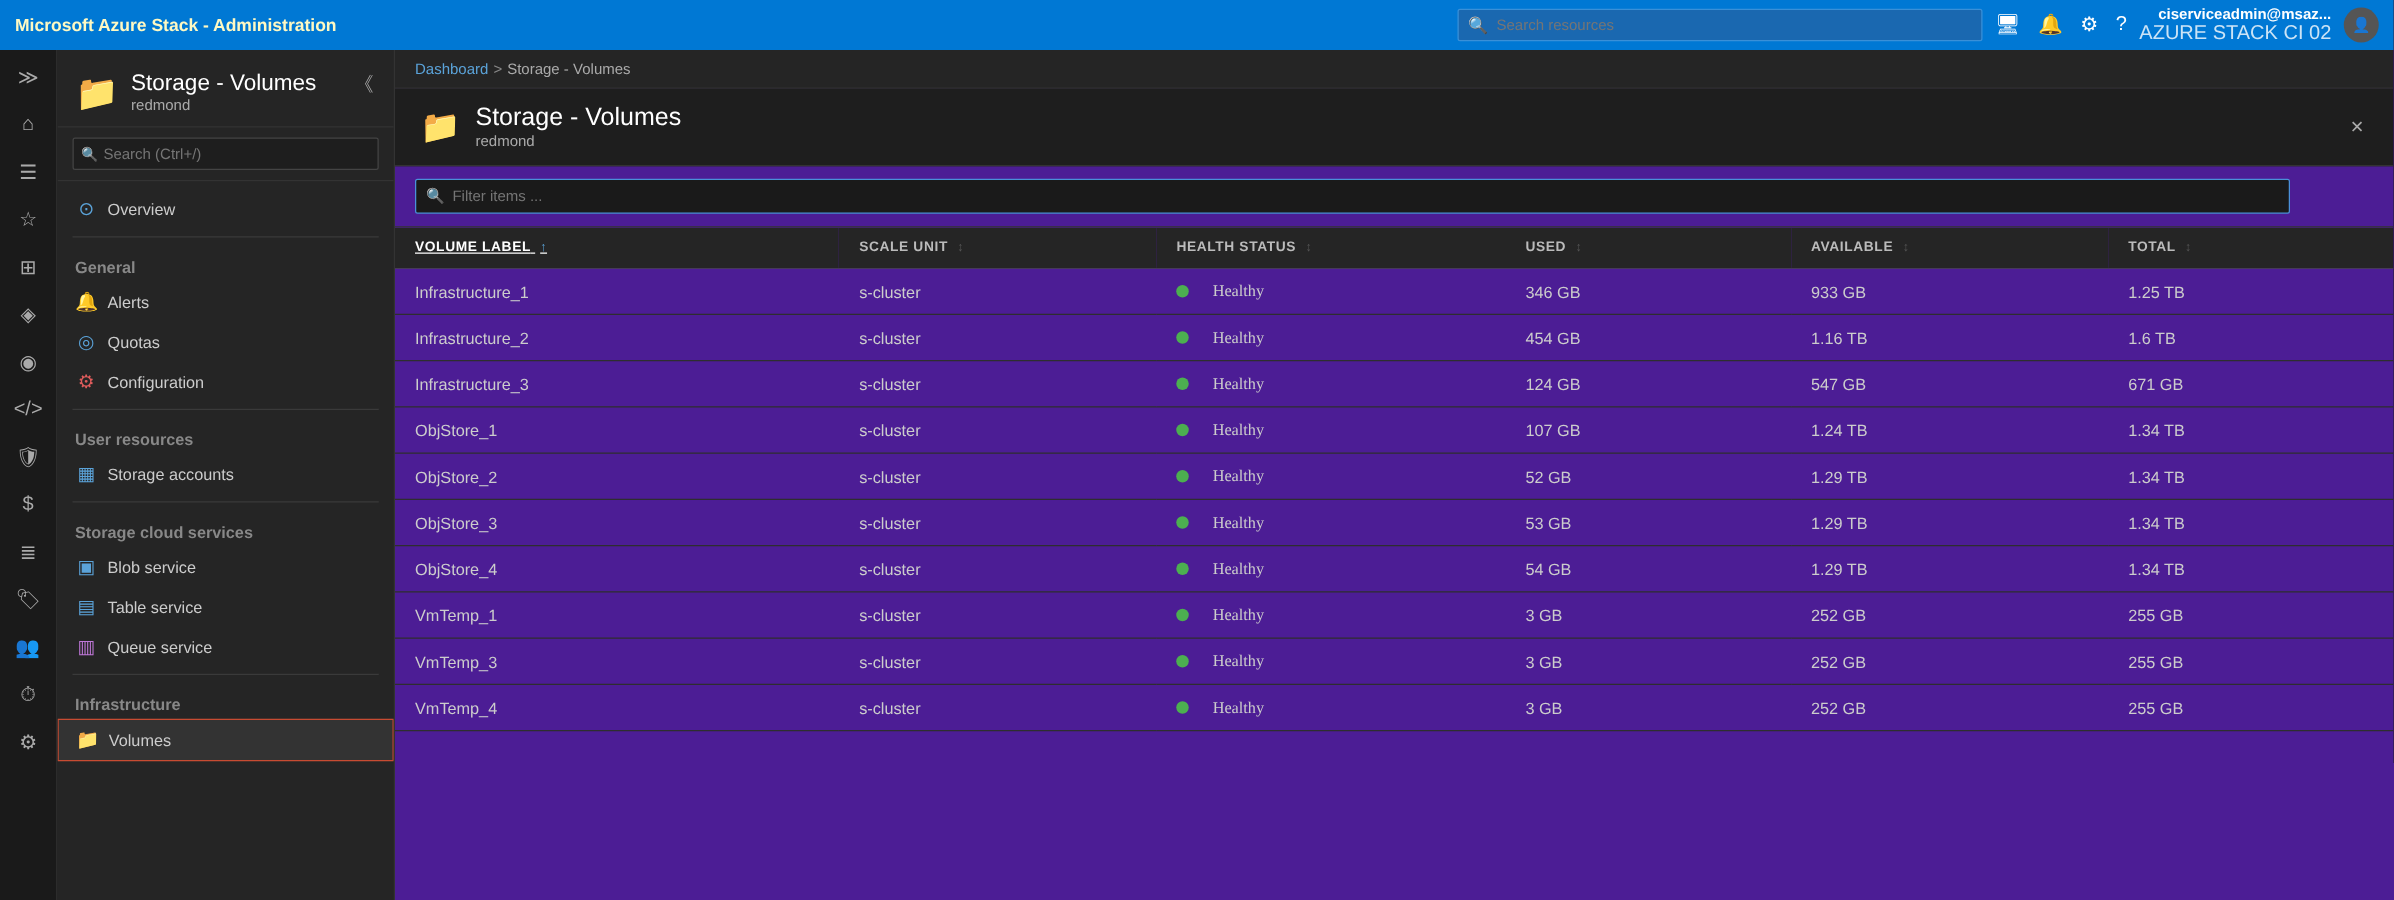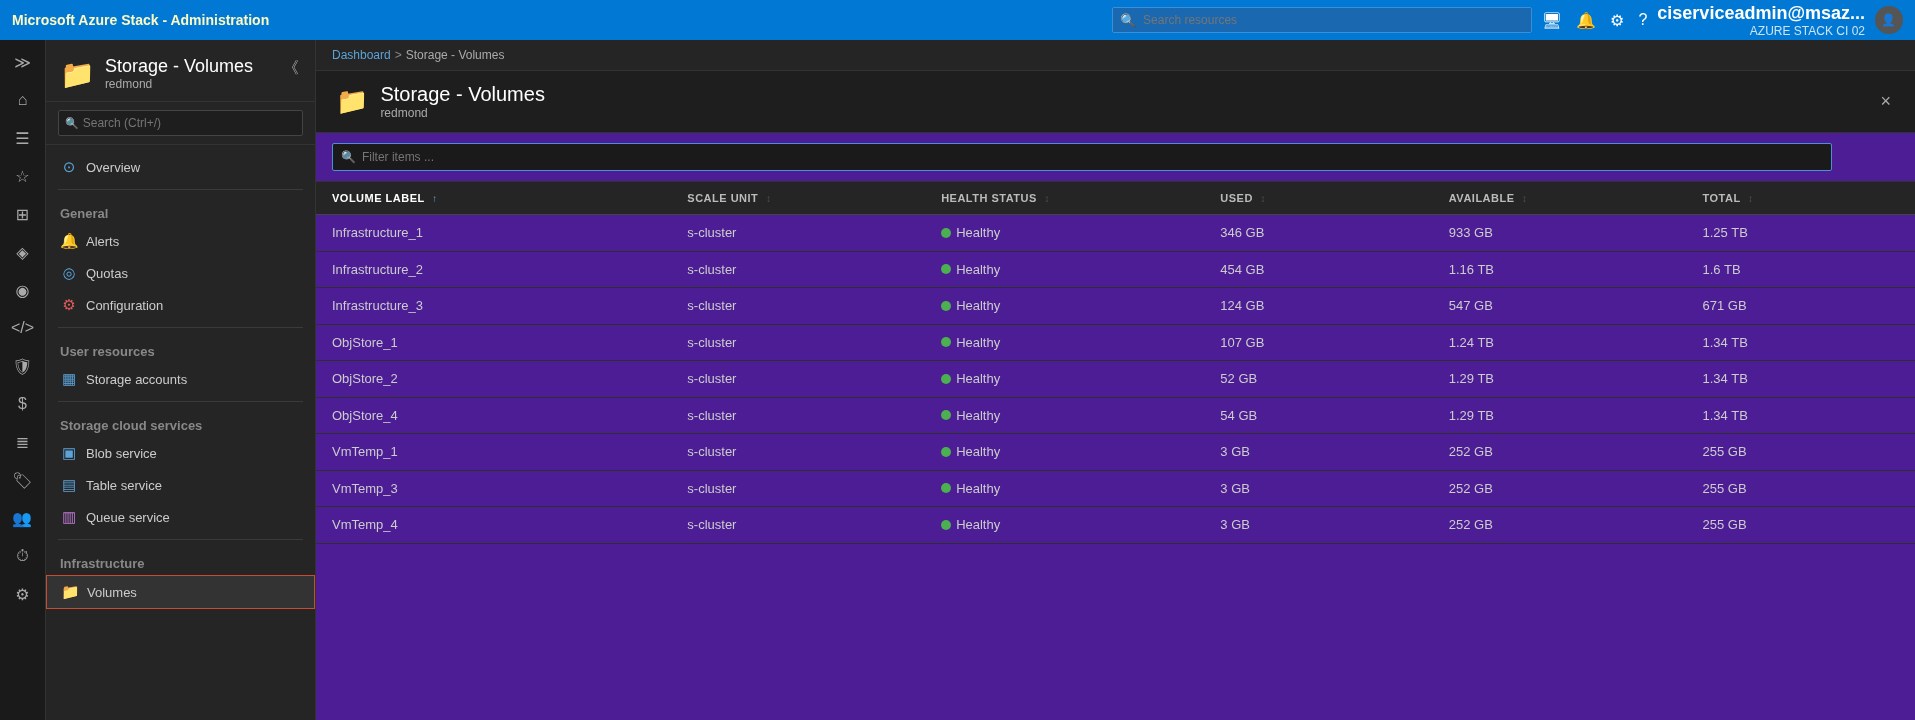--- a/index.html
+++ b/index.html
@@ -57,22 +57,22 @@
       align-items: center;
       gap: 14px;
       color: #fff;
       font-size: 16px;
     }
     .topbar-user {
       color: #fff;
       font-size: 12px;
       text-align: right;
     }
-    .topbar-user .username { font-weight: 600; font-size: 18px; }
-    .topbar-user .tenant { font-size: 12px; color: #cce4f6; }
+    .topbar-user .username { font-weight: 600; font-size: 12px; }
+    .topbar-user .tenant { font-size: 16px; color: #cce4f6; }
     .avatar {
       width: 28px; height: 28px;
       background: #555;
       border-radius: 50%;
       display: flex; align-items: center; justify-content: center;
       color: #fff; font-size: 12px;
     }
 
     
     .main-layout {
@@ -281,30 +281,31 @@
     .data-table th.active-sort .sort-icon { color: #5ba3d9; }
     .data-table td {
       padding: 10px 16px;
       border-bottom: 1px solid #2e2e2e;
       color: #ccc;
       font-size: 13px;
     }
     .health-badge {
       display: inline-flex;
       align-items: center;
-      gap: 5px;
+      gap: 19px;
       color: #ccc;
+      font-family: Liberation Serif, serif;
     }
     .health-dot {
       width: 10px; height: 10px;
       border-radius: 50%;
       background: #4caf50;
       flex-shrink: 0;
     }
-    .col-volume { width: 280px; }
+    .col-volume { width: 280px; text-decoration: underline; }
     .col-scale { width: 200px; }
     .col-health { width: 220px; }
     .col-used { width: 180px; }
     .col-avail { width: 200px; }
     .col-total { width: 180px; }
   </style>
 </head>
 <body>
 
 <div class="topbar">
@@ -534,20 +535,33 @@
         <span class="health-badge">
           <span class="health-dot"></span>
           <span>Healthy</span>
         </span>
       </td>
       <td>52 GB</td>
       <td>1.29 TB</td>
       <td>1.34 TB</td>
     </tr>
             <tr>
+      <td>ObjStore_3</td>
+      <td>s-cluster</td>
+      <td>
+        <span class="health-badge">
+          <span class="health-dot"></span>
+          <span>Healthy</span>
+        </span>
+      </td>
+      <td>53 GB</td>
+      <td>1.29 TB</td>
+      <td>1.34 TB</td>
+    </tr>
+            <tr>
       <td>ObjStore_4</td>
       <td>s-cluster</td>
       <td>
         <span class="health-badge">
           <span class="health-dot"></span>
           <span>Healthy</span>
         </span>
       </td>
       <td>54 GB</td>
       <td>1.29 TB</td>

